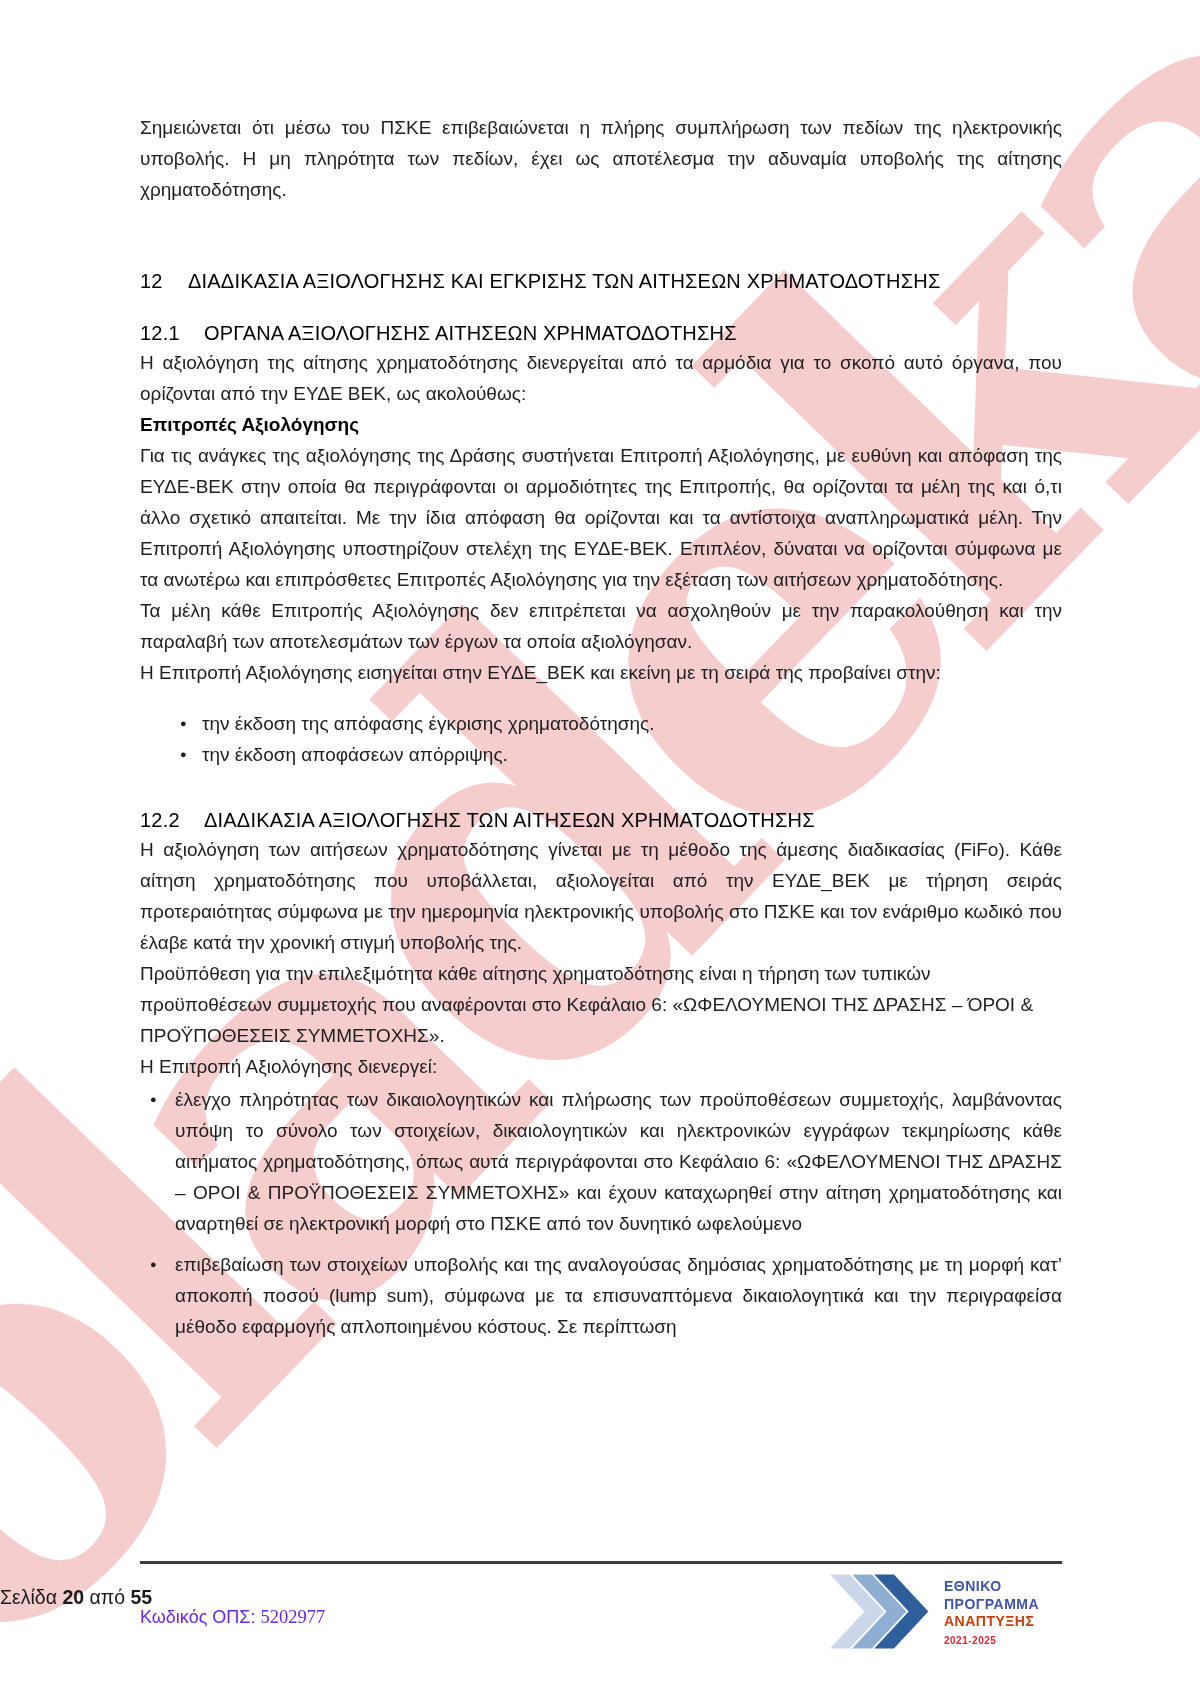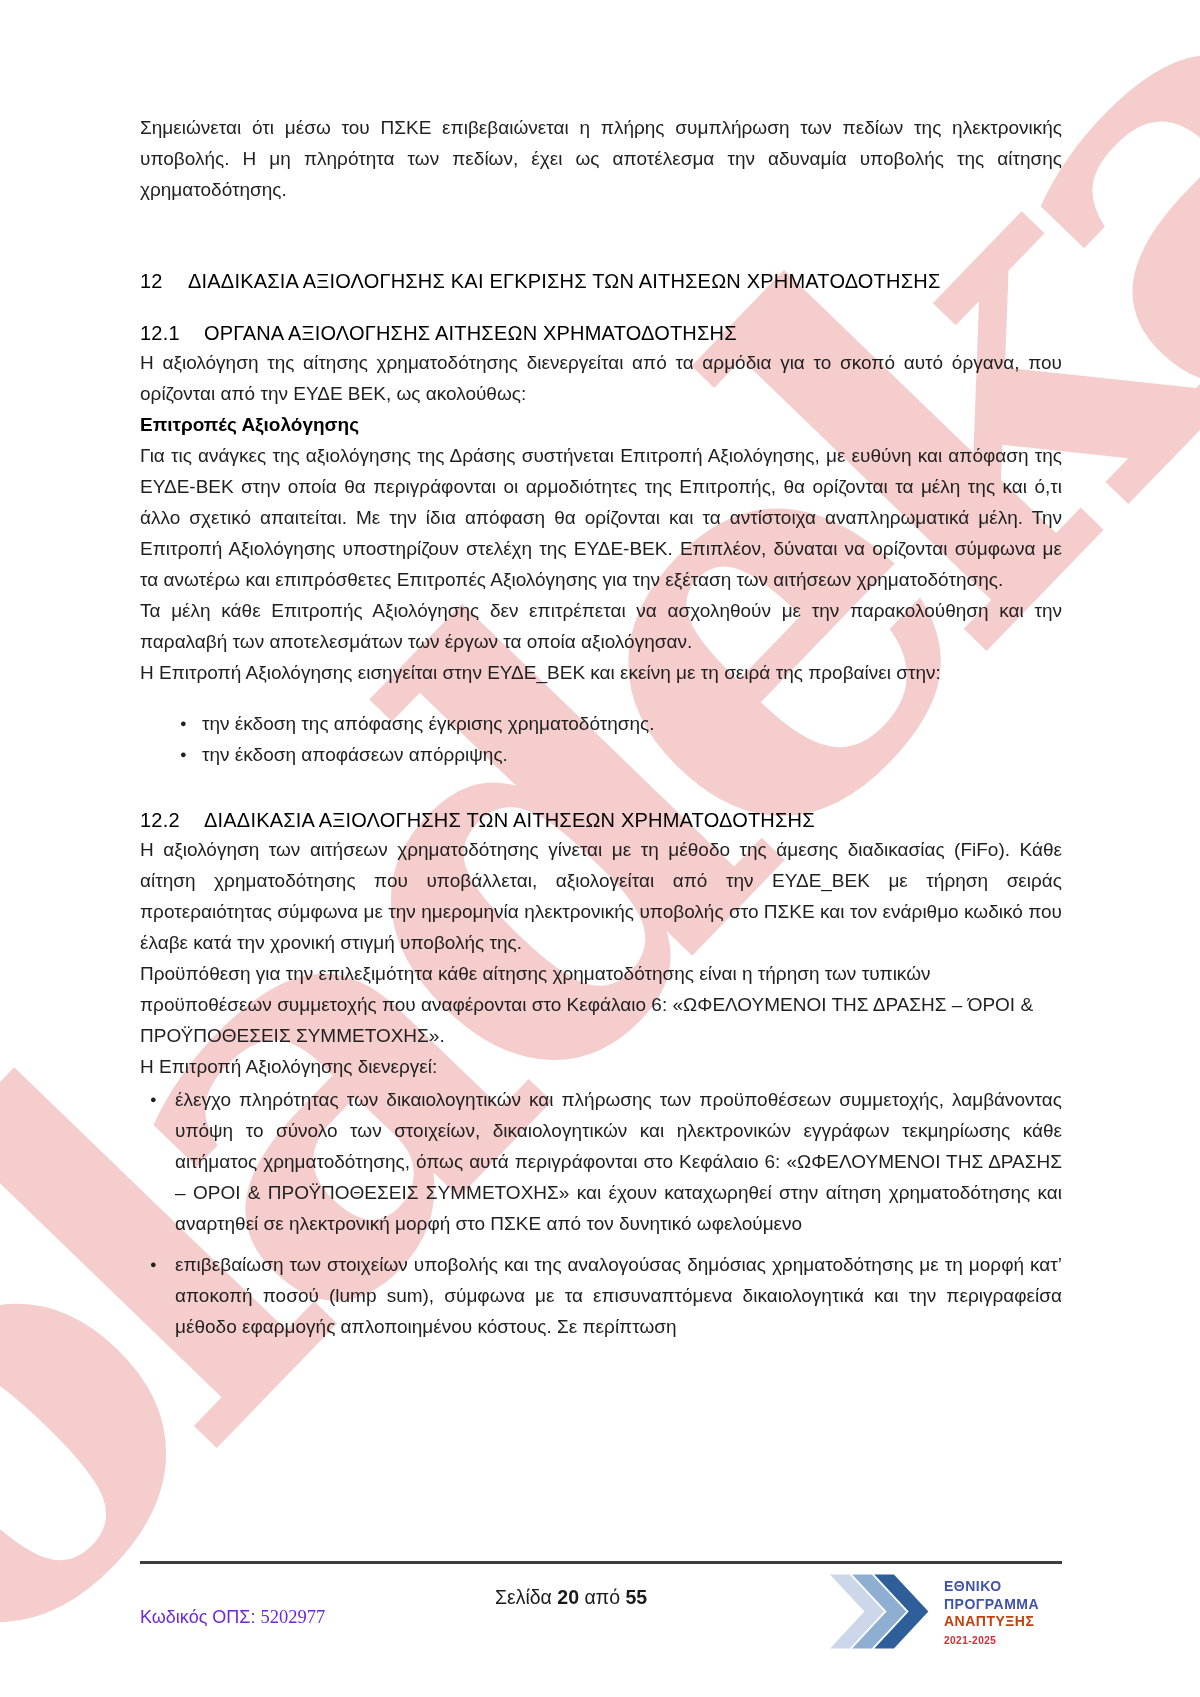--- a/index.html
+++ b/index.html
@@ -84,21 +84,20 @@
   .list-outer li + li{margin-top:10px;}
   
   .footer-sep{
     position:absolute;z-index:1;
     left:140px;width:922px;top:1561px;height:3px;
     background:#3d3d3d;
   }
   .page-label{
     position:absolute;z-index:1;
     left:0;width:1142px;top:1586px;
-    text-align:center;
     font-size:19.5px;color:#1a1a1a;
   }
   .ops-code{
     position:absolute;z-index:1;
     left:140px;top:1607px;
     font-size:18px;color:#6d28d9;
   }
   .ops-code .serif{font-family:"Liberation Serif",serif;font-size:18.5px;}
   .logo{
     position:absolute;z-index:1;

